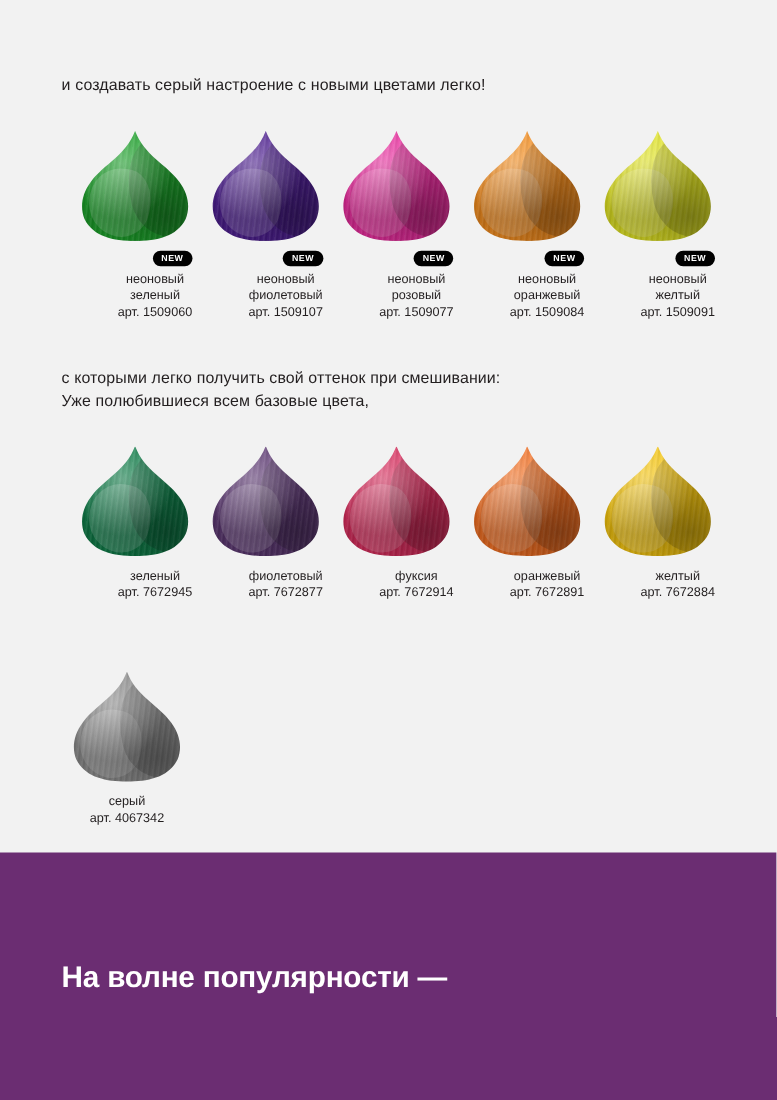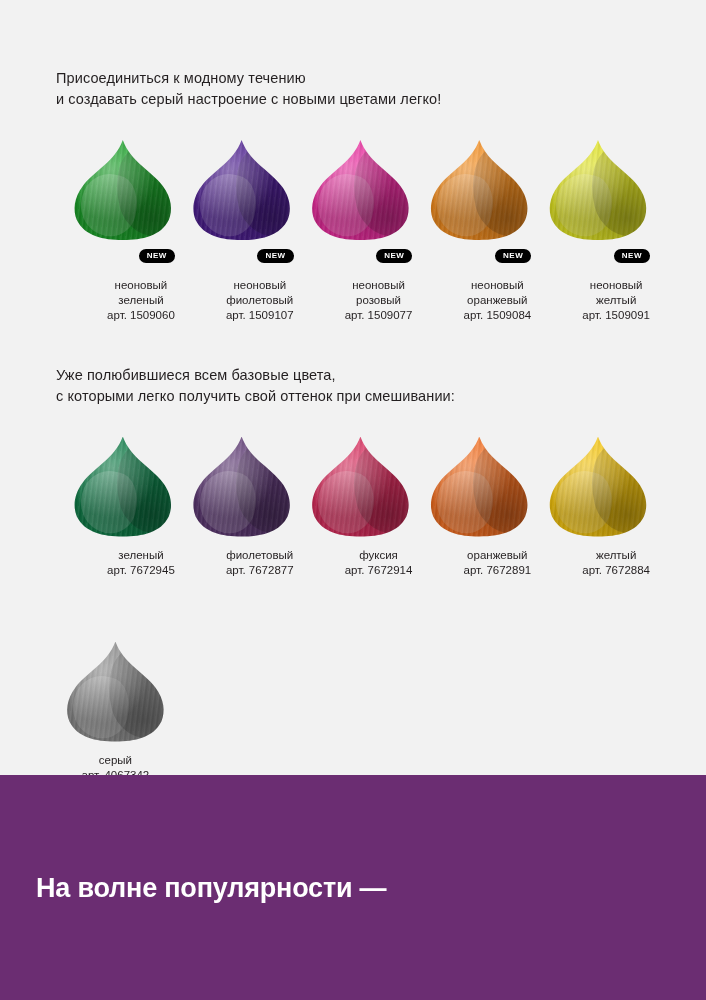--- a/index.html
+++ b/index.html
@@ -134,35 +134,35 @@
   .caption {
     margin-top: 5px;
     text-align: center;
     font-size: 11.5px;
     line-height: 15px;
     color: #231f20;
   }
   .caption .nm { display: block; }
   .caption .art { display: block; }
 
-  .cell.has-badge .caption { margin-top: 15px; }
+  .cell.has-badge .caption { margin-top: 5px; }
   .cell.no-badge .caption { margin-top: 11px; }
 
   .row-gap { height: 34px; }
 
   
   .banner {
     position: absolute;
     left: 0;
     right: 0;
     bottom: 0;
     top: 775px;
     background: #6b2d72;
     color: #ffffff;
-    padding: 0 36px;
+    padding: 0 56px;
     box-sizing: border-box;
     display: flex;
     flex-direction: column;
     justify-content: center;
   }
   .banner-line {
     display: block;
     font-size: 27px;
     font-weight: bold;
     line-height: 38px;
@@ -172,21 +172,20 @@
 </style>
 </head>
 <body>
 
 <div class="page">
 
   <div class="content">
 
     <div class="section-neon">
       <div class="intro">
-        <span class="intro-line">Присоединиться к модному течению</span>
         <span class="intro-line">и создавать серый настроение с новыми цветами легко!</span>
       </div>
 
       <div class="grid cols5">
 
         <div class="cell has-badge">
           <div class="swatch-wrap">
             <div class="swatch">
               <div class="base" style="background:#1a9e28"></div>
               <div class="strands"></div>
@@ -273,22 +272,22 @@
             <span class="nm">желтый</span>
             <span class="art">арт. 1509091</span>
           </div>
         </div>
 
       </div>
     </div>
 
     <div class="section-base">
       <div class="intro">
+        <span class="intro-line">с которыми легко получить свой оттенок при смешивании:</span>
         <span class="intro-line">Уже полюбившиеся всем базовые цвета,</span>
-        <span class="intro-line">с которыми легко получить свой оттенок при смешивании:</span>
       </div>
 
       <div class="grid cols5">
 
         <div class="cell no-badge">
           <div class="swatch-wrap">
             <div class="swatch">
               <div class="base" style="background:#0d7a46"></div>
               <div class="strands"></div>
               <div class="fold2"></div>

